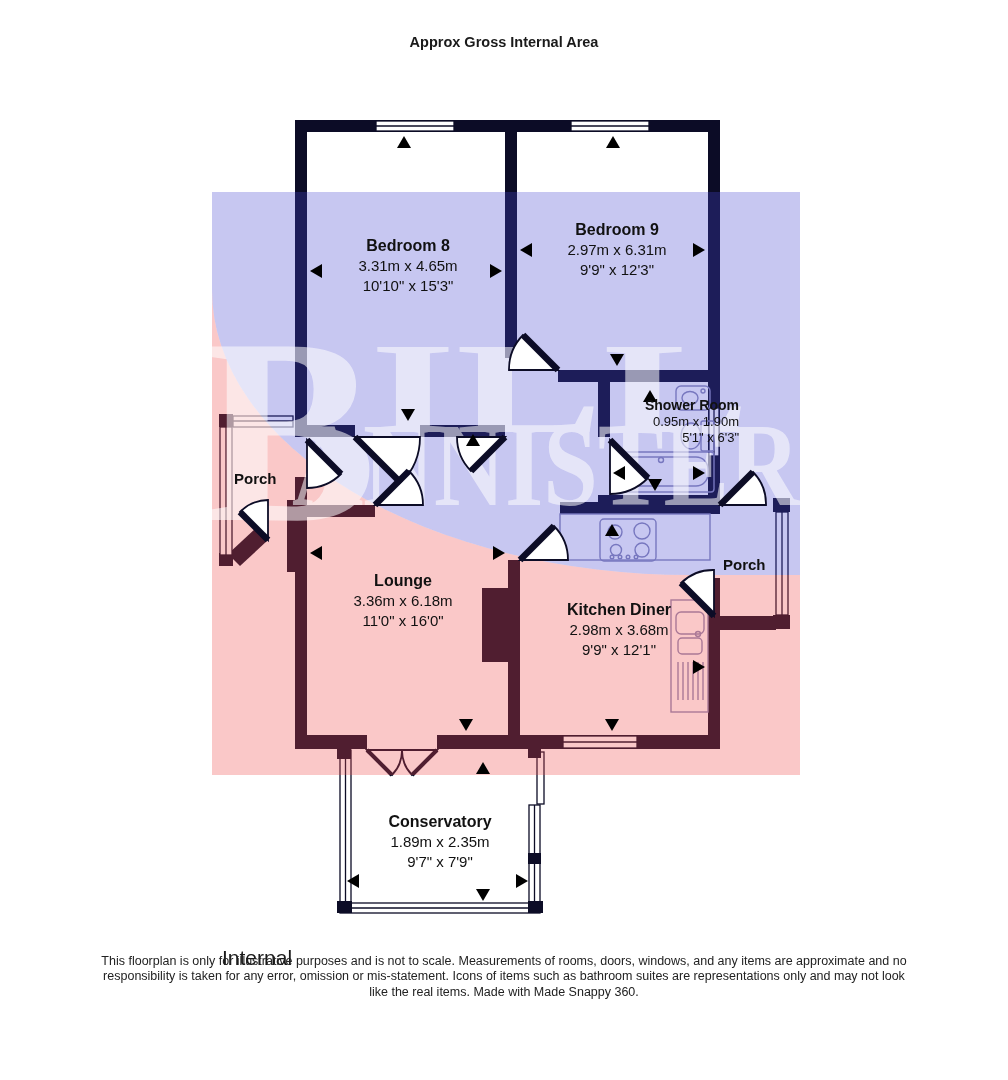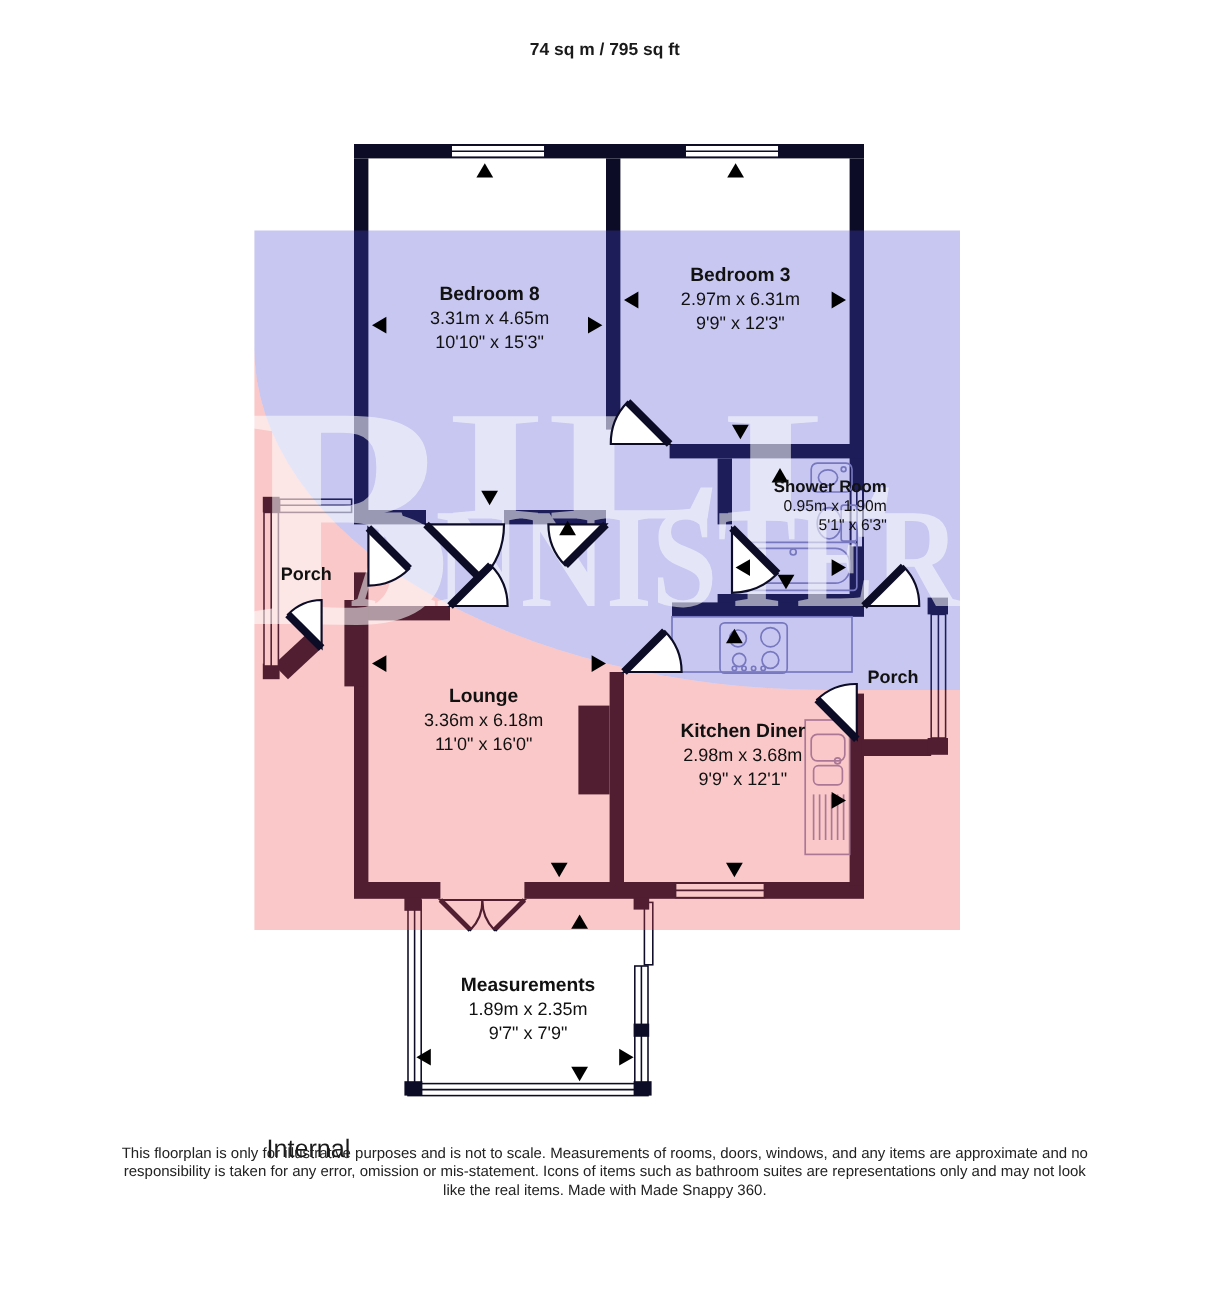--- a/index.html
+++ b/index.html
@@ -19,21 +19,21 @@
   .porch-label{font-weight:bold;font-size:15px;z-index:30;}
   #floorplan-caption{left:222px;top:946px;font-size:21px;color:#1a1a1a;z-index:30;}
   #disclaimer{left:0;top:954px;width:1008px;z-index:30;}
   #disclaimer .inner{margin:0 auto;width:818px;text-align:center;
     font-size:12.5px;line-height:15.4px;color:#222;}
 </style>
 </head>
 <body>
 
 <div id="title-block" class="abs">
-  <div>74 sq m / 795 sq ft</div>
+  <div>Approx Gross Internal Area</div>
 </div>
 
 <svg id="plan-svg" class="abs" viewBox="0 0 1008 1080">
 
   <g fill="#0c0c26">
     <rect x="295" y="120" width="425" height="12"></rect>
     <rect x="295" y="132" width="12" height="300"></rect>
     <rect x="708" y="132" width="12" height="380"></rect>
     <rect x="505" y="132" width="12" height="226"></rect>
     <rect x="295" y="425" width="60" height="12"></rect>
@@ -223,21 +223,21 @@
   </g>
 </svg>
 
 <div class="abs room-label" style="left:328px;top:236px;width:160px;">
   <div class="rname">Bedroom 8</div>
   <div class="rdim">3.31m x 4.65m</div>
   <div class="rdim">10'10" x 15'3"</div>
 </div>
 
 <div class="abs room-label" style="left:537px;top:220px;width:160px;">
-  <div class="rname">Bedroom 3</div>
+  <div class="rname">Bedroom 9</div>
   <div class="rdim">2.97m x 6.31m</div>
   <div class="rdim">9'9" x 12'3"</div>
 </div>
 
 <div class="abs room-label small" style="left:589px;top:397px;width:150px;text-align:right;">
   <div class="rname">Shower Room</div>
   <div class="rdim">0.95m x 1.90m</div>
   <div class="rdim">5'1" x 6'3"</div>
 </div>
 
@@ -251,21 +251,21 @@
 
 <div class="abs room-label" style="left:534px;top:600px;width:170px;">
   <div class="rname">Kitchen Diner</div>
   <div class="rdim">2.98m x 3.68m</div>
   <div class="rdim">9'9" x 12'1"</div>
 </div>
 
 <div class="abs porch-label" style="left:723px;top:556px;">Porch</div>
 
 <div class="abs room-label" style="left:360px;top:812px;width:160px;">
-  <div class="rname">Measurements</div>
+  <div class="rname">Conservatory</div>
   <div class="rdim">1.89m x 2.35m</div>
   <div class="rdim">9'7" x 7'9"</div>
 </div>
 
 <div id="floorplan-caption" class="abs">Internal</div>
 
 <div id="disclaimer" class="abs">
   <div class="inner">This floorplan is only for illustrative purposes and is not to scale. Measurements of rooms, doors, windows, and any items are approximate and no responsibility is taken for any error, omission or mis-statement. Icons of items such as bathroom suites are representations only and may not look like the real items. Made with Made Snappy 360.</div>
 </div>
 

